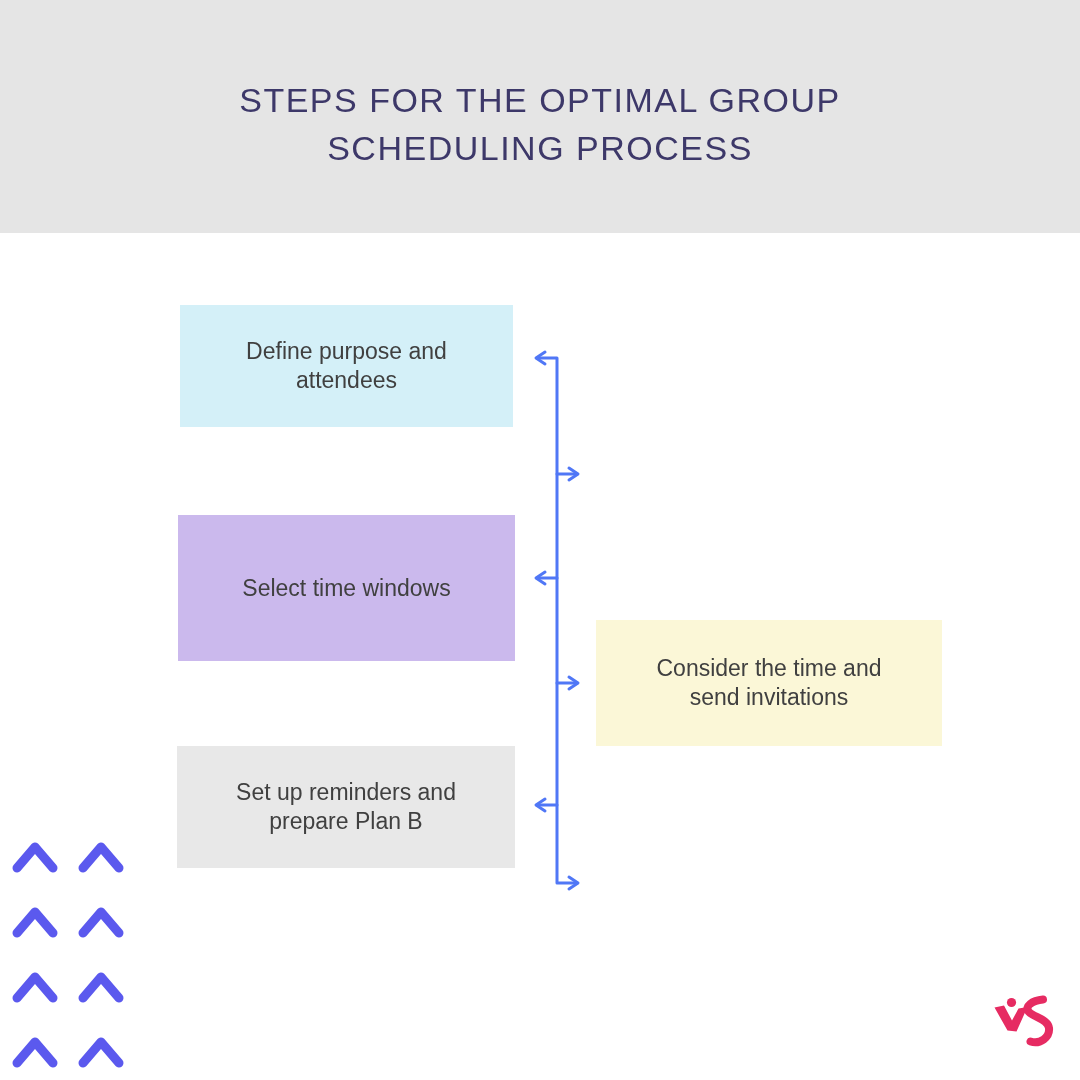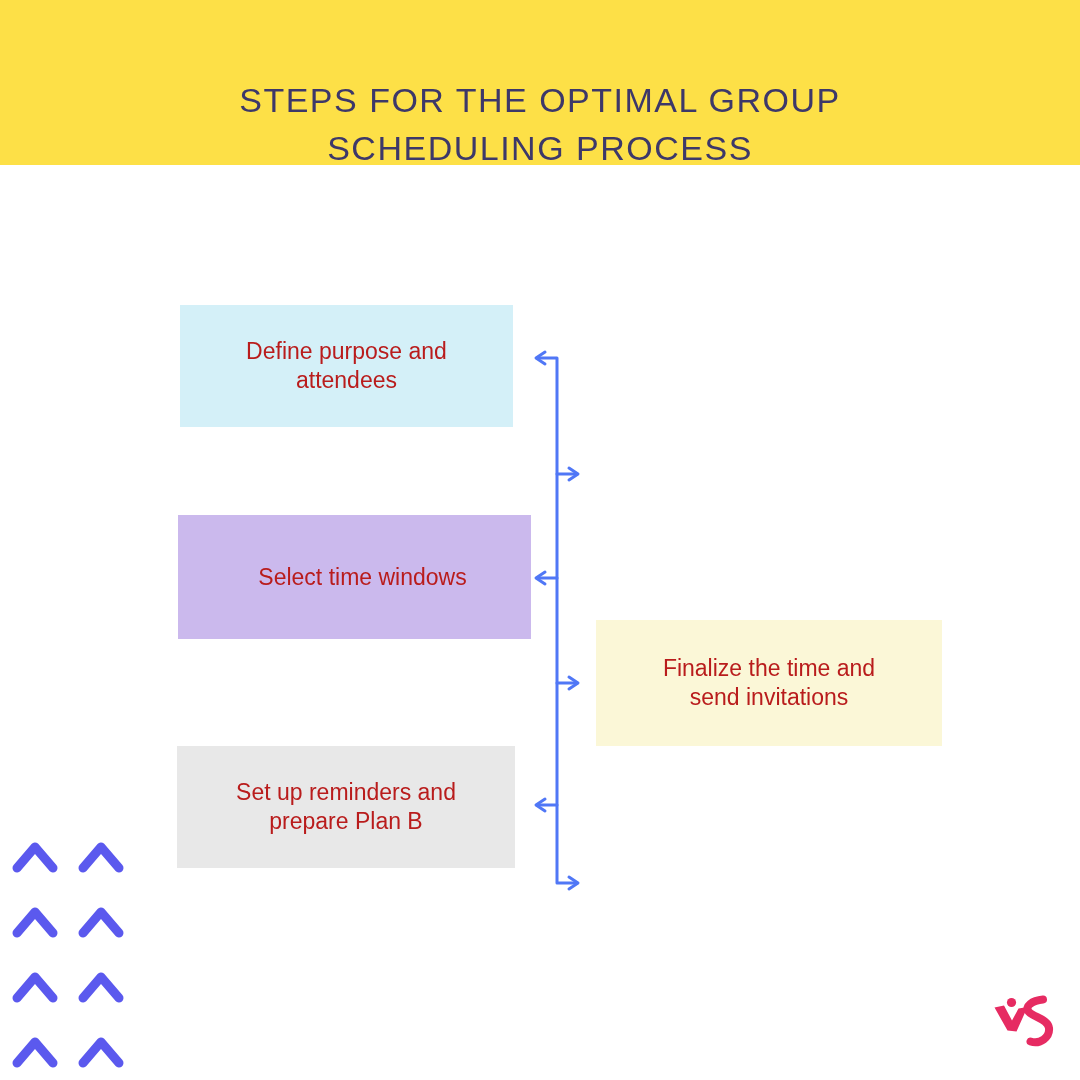--- a/index.html
+++ b/index.html
@@ -14,22 +14,22 @@
     height: 1080px;
     background: #ffffff;
     overflow: hidden;
   }
 
   
   .header-banner {
     position: absolute;
     left: 0; top: 0;
     width: 1080px;
-    height: 165px;
-    background: #fde047;
+    height: 233px;
+    background: #e5e5e5;
     display: flex;
     align-items: flex-start;
     justify-content: center;
   }
   .page-title {
     margin: 0;
     padding-top: 76px;
     font-size: 34px;
     font-weight: 500;
     letter-spacing: 1.5px;
@@ -43,26 +43,26 @@
   .step-box {
     position: absolute;
     display: flex;
     align-items: center;
     justify-content: center;
     text-align: center;
   }
   .step-label {
     font-size: 23px;
     line-height: 29px;
-    color: #b91c1c;
+    color: #404040;
     white-space: pre-line;
   }
   .step-1 { left: 180px; top: 305px; width: 333px; height: 122px; background: #D4F0F8; }
   .step-2 { left: 597px; top: 410px; width: 345px; height: 130px; background: #E8E8E8; }
-  .step-3 { left: 178px; top: 515px; width: 337px; height: 124px; background: #CBB9ED; padding-left: 16px; }
+  .step-3 { left: 178px; top: 515px; width: 337px; height: 146px; background: #CBB9ED; }
   .step-4 { left: 596px; top: 620px; width: 346px; height: 126px; background: #FBF7D7; }
   .step-5 { left: 177px; top: 746px; width: 338px; height: 122px; background: #E8E8E8; }
   .step-6 { left: 608px; top: 823px; width: 334px; height: 122px; background: #D4F0F8; }
 
   
   .overlay-svg {
     position: absolute;
     left: 0; top: 0;
     width: 1080px;
     height: 1080px;
@@ -80,21 +80,21 @@
   </header>
 
   <div class="step-box step-1">
     <div class="step-label">Define purpose and
 attendees</div>
   </div>
   <div class="step-box step-3">
     <div class="step-label">Select time windows</div>
   </div>
   <div class="step-box step-4">
-    <div class="step-label">Finalize the time and
+    <div class="step-label">Consider the time and
 send invitations</div>
   </div>
   <div class="step-box step-5">
     <div class="step-label">Set up reminders and
 prepare Plan B</div>
   </div>
 
   <svg class="overlay-svg" viewBox="0 0 1080 1080" xmlns="http://www.w3.org/2000/svg">
 
     <g stroke="#5077F6" stroke-width="3" fill="none" stroke-linecap="round" stroke-linejoin="round">

